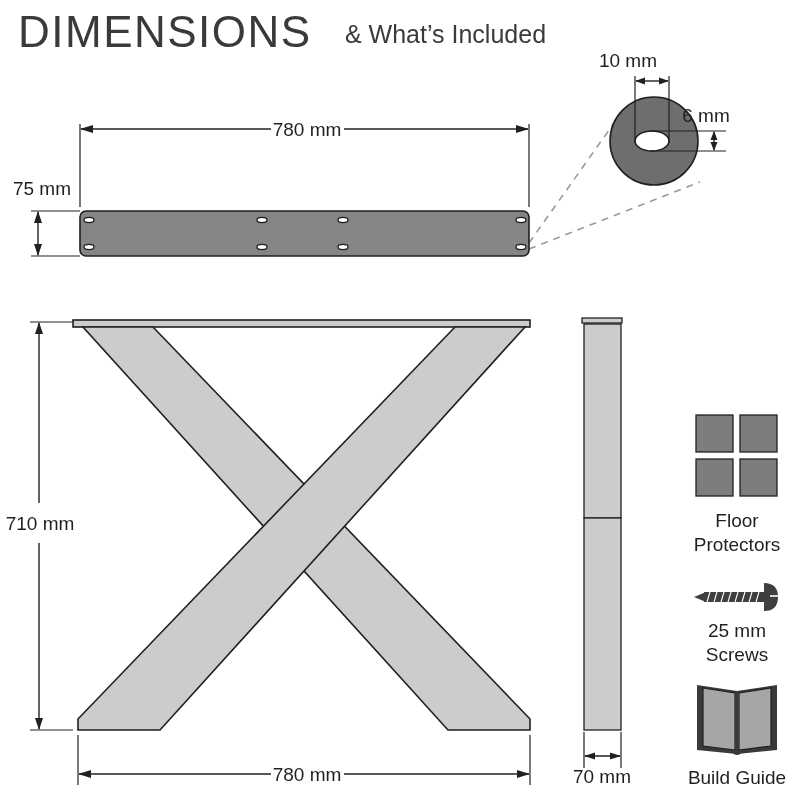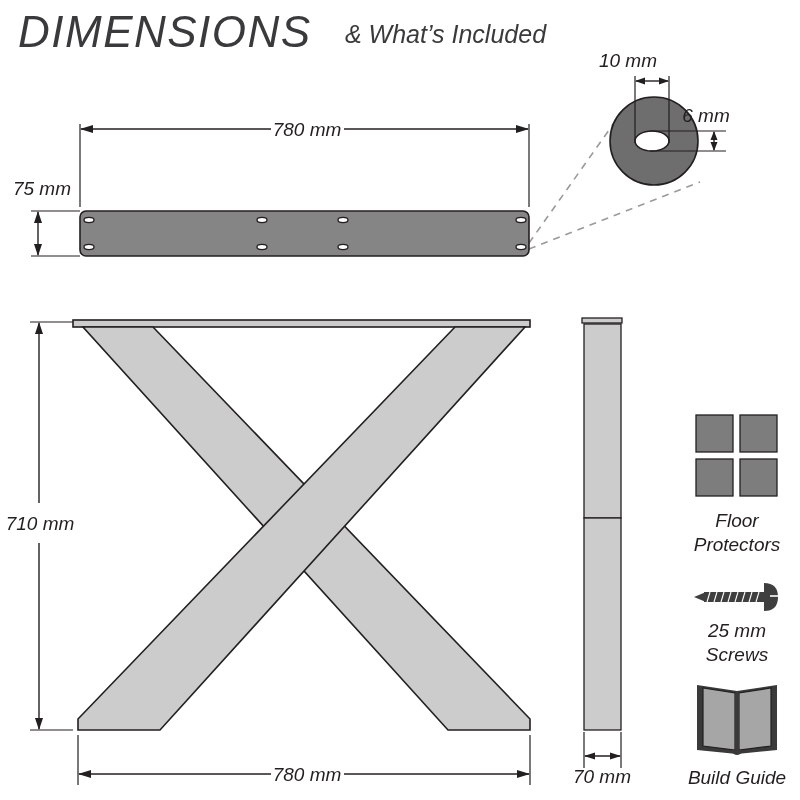--- a/index.html
+++ b/index.html
@@ -14,21 +14,20 @@
     color: #231f20;
     overflow: hidden;
     position: relative;
   }
   #diagram-root {
     position: absolute;
     left: 0;
     top: 0;
     width: 800px;
     height: 800px;
-    font-style: italic;
   }
   svg { display: block; }
 
   .title-main {
     font-family: "Liberation Sans Narrow", "Liberation Sans", sans-serif;
     font-size: 44px;
     font-weight: 400;
     letter-spacing: 1.5px;
     fill: #3a3a3c;
   }

